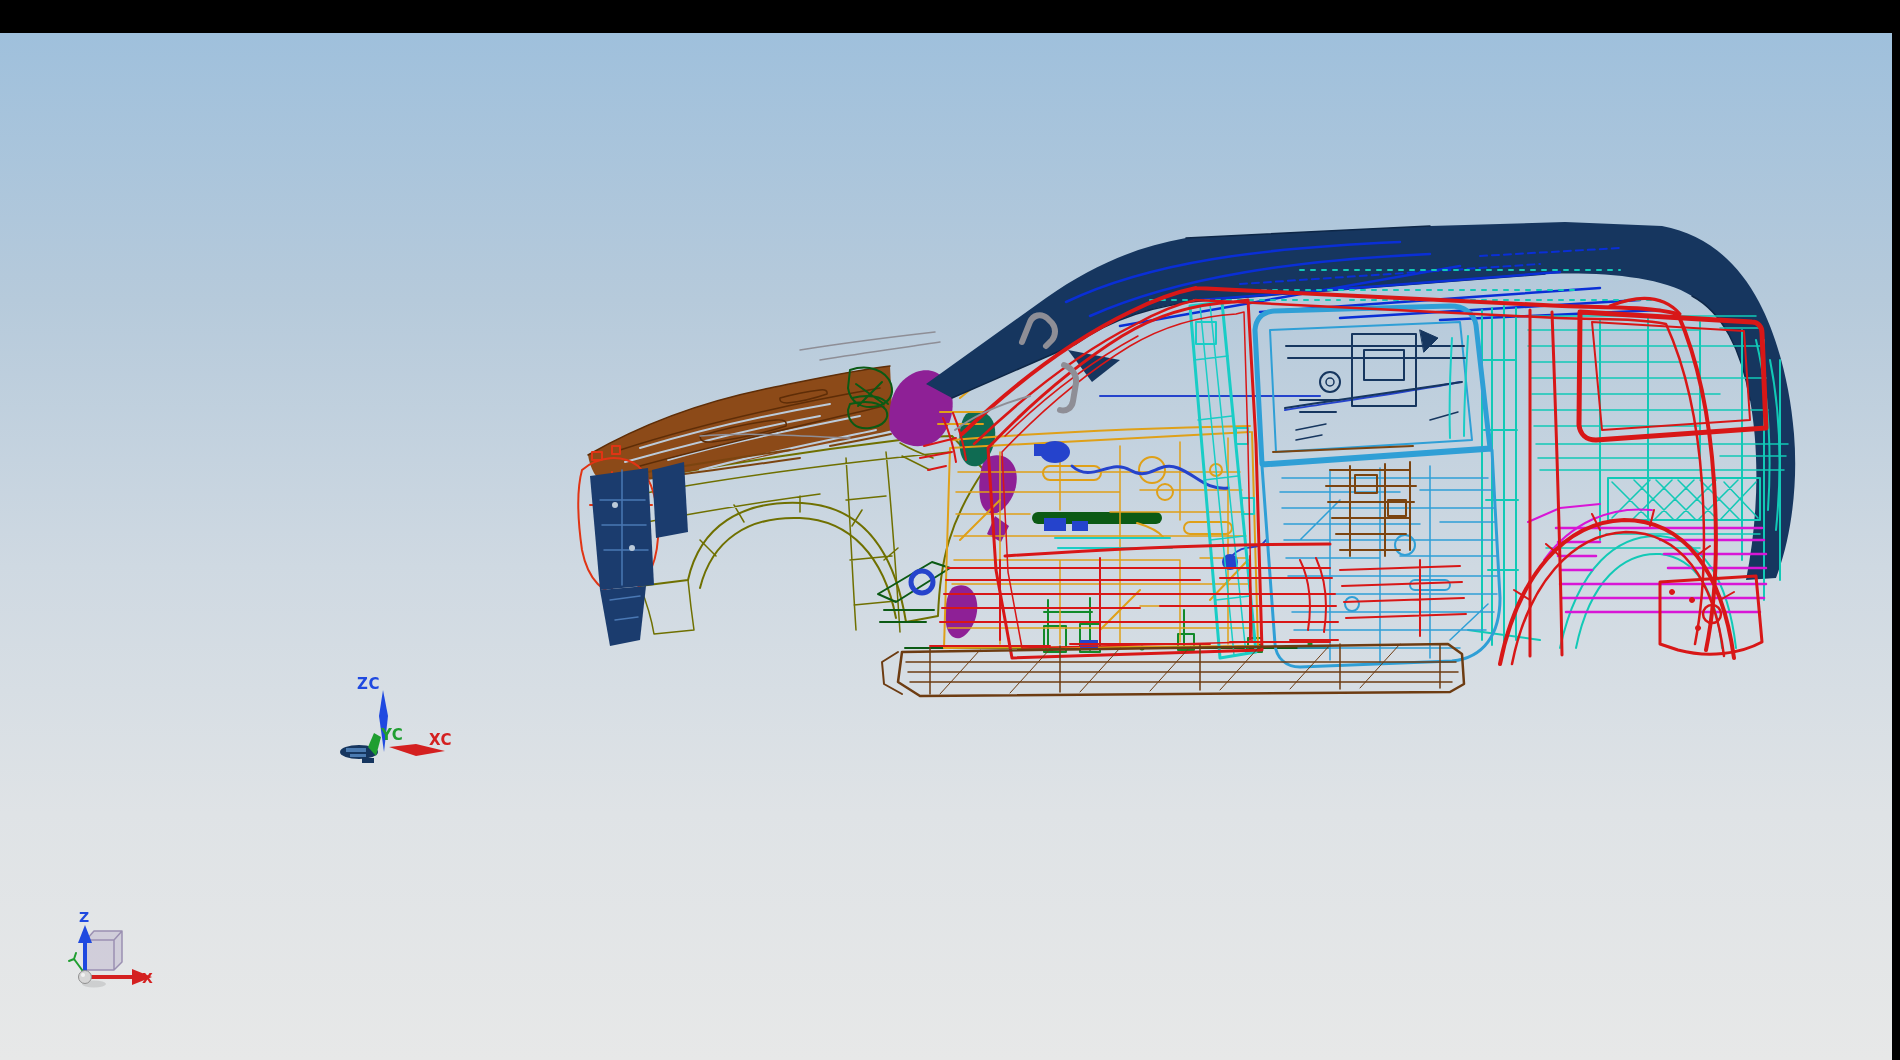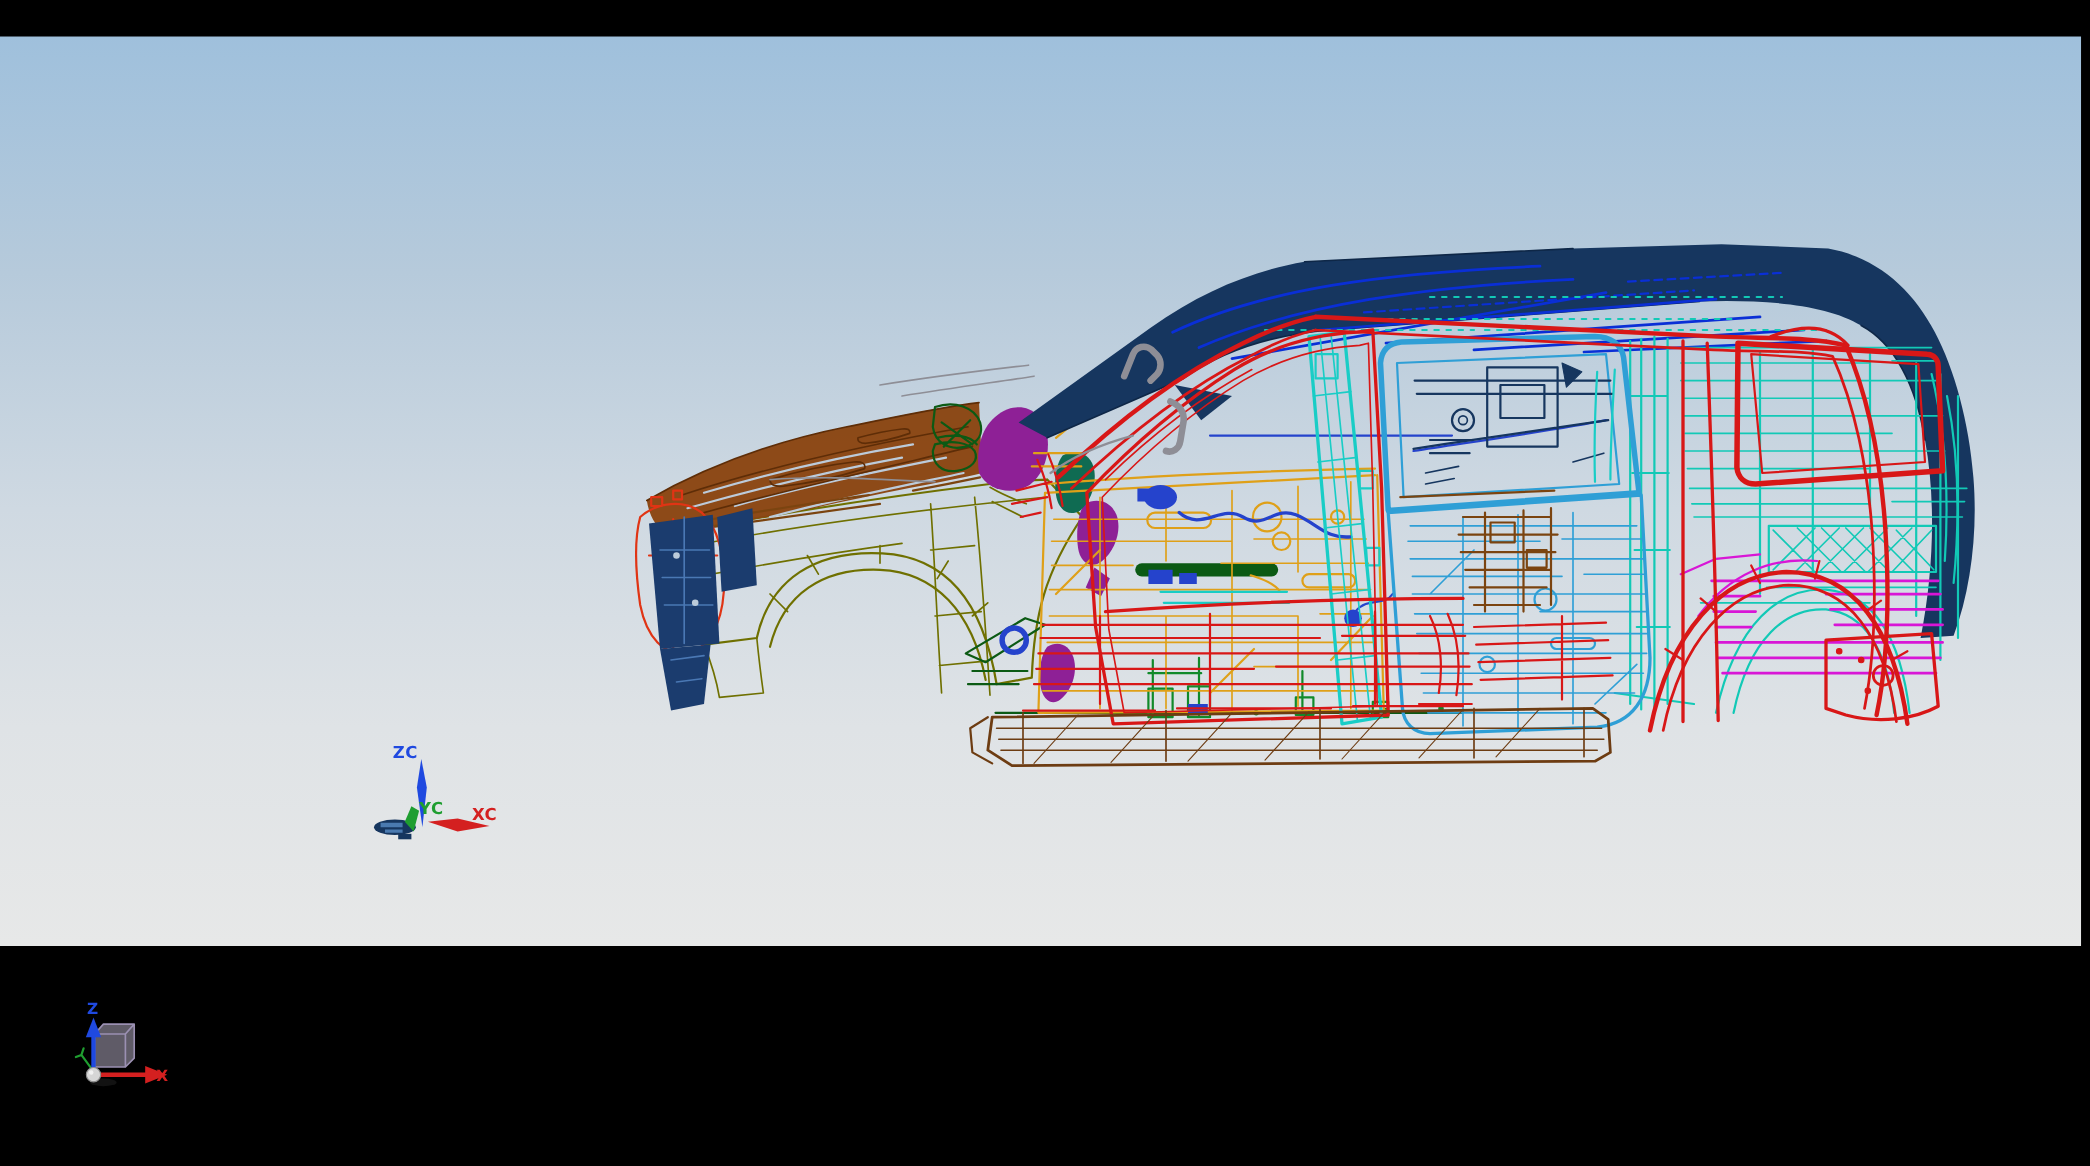--- a/index.html
+++ b/index.html
@@ -1,17 +1,17 @@
 <!DOCTYPE html>
 <html style="--chrome: #000000; --bg-top: #9fc0dc; --bg-upper: #b6cadb; --bg-mid: #cfd9e2; --bg-lower: #dfe3e6; --bg-bottom: #e7e8e8; --sky-streak: #bccbda; --hood: #8a4512; --hood-edge: #5e2d07; --fender: #6f7000; --headlamp: #e03414; --front-lower: #1b3c6e; --front-lower-line: #4a78b4; --cowl-purple: #8e2096; --door-gold: #dfa018; --hw-blue: #2543cc; --roof-navy: #16365f; --roof-navy-dark: #0e2747; --roof-blue: #0a2fd6; --frame-red: #d81717; --bpillar-cyan: #19cdc6; --door-blue: #2f9fd6; --quarter-teal: #12c9b6; --magenta: #d816d6; --rocker-brown: #6d3c12; --brown-detail: #7b4410; --green-dark: #0b5a14; --green-teal: #0f6b52; --green-mid: #118a2a; --gray-part: #8e8e96; --axis-blue: #1f49e0; --axis-green: #1f9e30; --axis-red: #d42020; --cube-edge: #9b90b2; --cube-fill: rgba(190,182,205,0.5); --sphere-fill: #d6d6d6; --sphere-edge: #8f8f8f; --disc-slot: #4a7ab0;"><head>
 <meta charset="utf-8">
 <style>
   html,body{margin:0;padding:0;background:#000;}
   body{width:1900px;height:1060px;overflow:hidden;font-family:"DejaVu Sans","Liberation Sans",sans-serif;}
-  .stage{position:relative;width:1900px;height:860px;background:#000;}
+  .stage{position:relative;width:1900px;height:1060px;background:#000;}
   .viewport-bg{
     position:absolute;left:0;top:33px;right:8px;bottom:0;
     background:linear-gradient(180deg,
       var(--bg-top) 0%,
       var(--bg-upper) 26%,
       var(--bg-mid) 52%,
       var(--bg-lower) 76%,
       var(--bg-bottom) 100%);
     z-index:0;
   }

